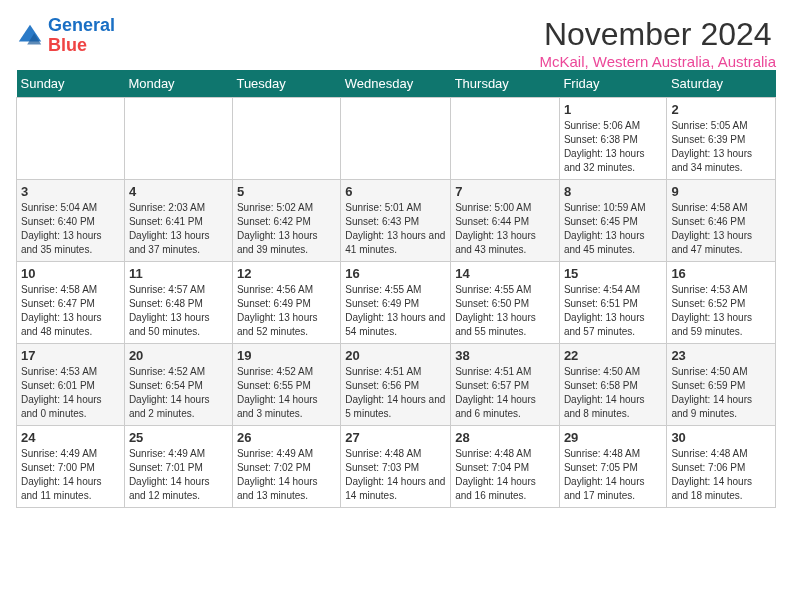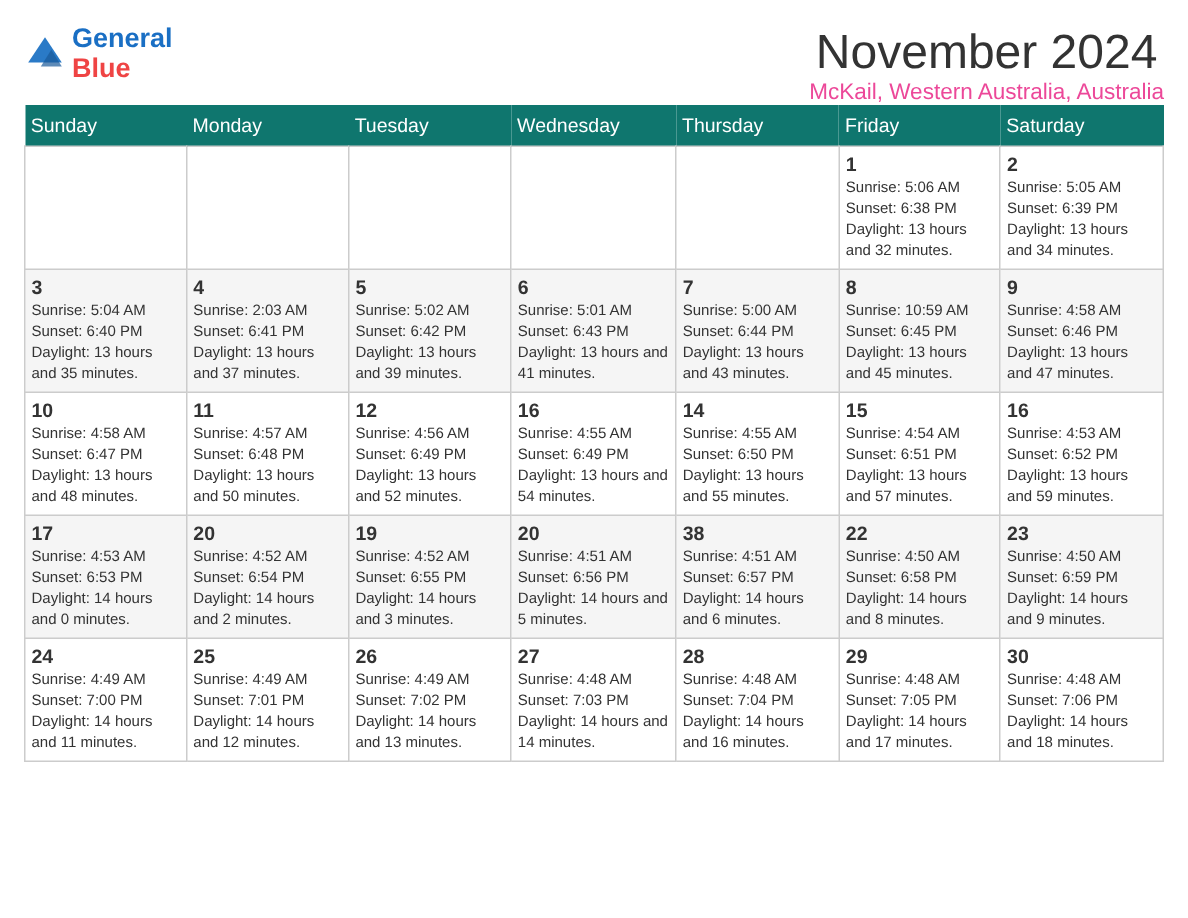--- a/index.html
+++ b/index.html
@@ -238,21 +238,21 @@
           <div class="day-info">Sunrise: 4:53 AM
 Sunset: 6:52 PM
 Daylight: 13 hours
 and 59 minutes.</div>
         </td>
       </tr>
       <tr>
         <td>
           <span class="day-num">17</span>
           <div class="day-info">Sunrise: 4:53 AM
-Sunset: 6:53 PM
+Sunset: 6:01 PM
 Daylight: 14 hours
 and 0 minutes.</div>
         </td>
         <td>
           <span class="day-num">20</span>
           <div class="day-info">Sunrise: 4:52 AM
 Sunset: 6:54 PM
 Daylight: 14 hours
 and 2 minutes.</div>
         </td>

